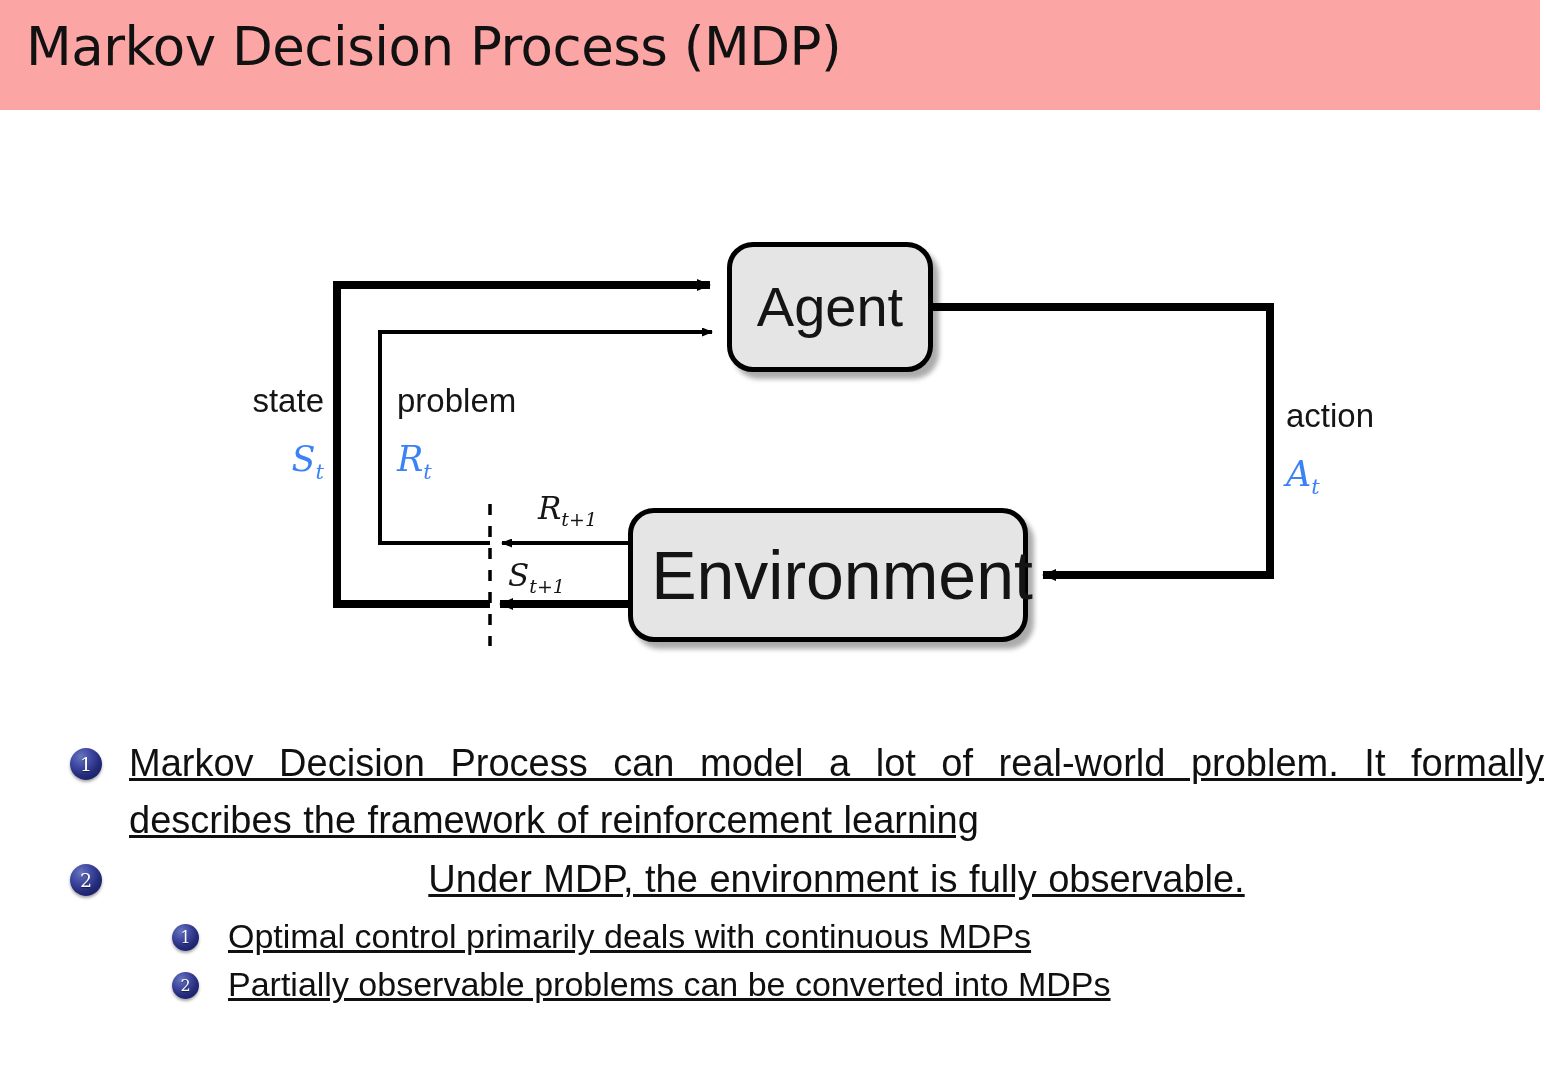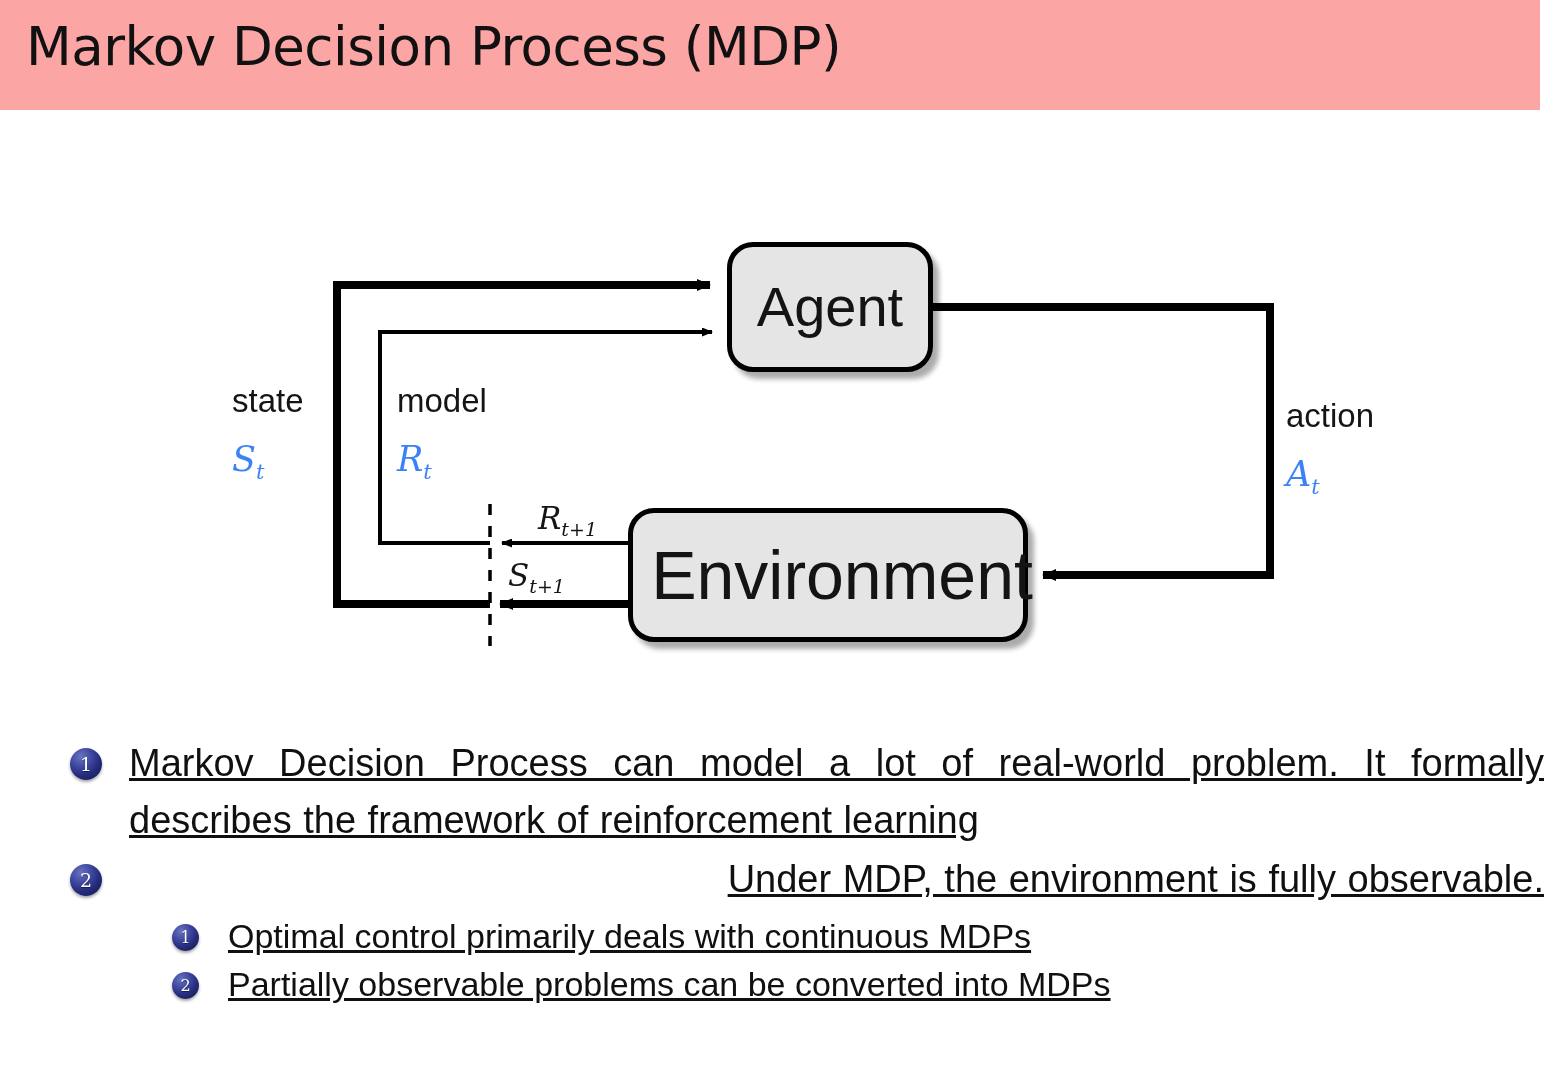--- a/index.html
+++ b/index.html
@@ -102,34 +102,34 @@
     font-size: 35px;
     color: #3b82f6;
     display: block;
     margin-top: 22px;
   }
   .lbl-sym sub {
     font-size: 21px;
     font-style: italic;
   }
 
-  #label-state { left: 232px; top: 253px; text-align: left; width: 92px; }
+  #label-state { left: 232px; top: 253px; text-align: right; width: 92px; }
   #label-reward { left: 397px; top: 253px; }
   #label-action { left: 1286px; top: 268px; }
 
   .edge-label {
     position: absolute;
     font-family: "DejaVu Serif", serif;
     font-style: italic;
     font-size: 31px;
     color: #151515;
     white-space: nowrap;
   }
   .edge-label sub { font-size: 19px; font-style: italic; }
-  #label-rt1 { left: 538px; top: 370px; }
+  #label-rt1 { left: 538px; top: 360px; }
   #label-st1 { left: 508px; top: 427px; text-align: center; }
 
   
   #bullet-list {
     position: absolute;
     left: 0;
     top: 735px;
     width: 1546px;
   }
   .bullet-row {
@@ -174,21 +174,21 @@
   }
   .text-lvl1 {
     margin-left: 27px;
     font-size: 38px;
     line-height: 1.5;
     width: 1415px;
     text-align: justify;
     text-justify: inter-word;
     word-spacing: 1px;
   }
-  .text-lvl1.nojustify { text-align: right; }
+  .text-lvl1.nojustify { text-align: center; }
   .text-lvl2 {
     margin-left: 29px;
     font-size: 34px;
     line-height: 1.42;
     white-space: nowrap;
   }
   .sub-list { margin-top: 4px; }
 </style>
 </head>
 <body>
@@ -229,21 +229,21 @@
   <div id="environment-box" class="node-box">
     <span class="node-label">Environment</span>
   </div>
 
   <div id="label-state" class="diagram-label">
     <span class="lbl-word">state</span>
     <span class="lbl-sym"><span>S</span><sub>t</sub></span>
   </div>
 
   <div id="label-reward" class="diagram-label">
-    <span class="lbl-word">model</span>
+    <span class="lbl-word">problem</span>
     <span class="lbl-sym"><span>R</span><sub>t</sub></span>
   </div>
 
   <div id="label-action" class="diagram-label">
     <span class="lbl-word">action</span>
     <span class="lbl-sym"><span>A</span><sub>t</sub></span>
   </div>
 
   <div id="label-rt1" class="edge-label"><span>R</span><sub>t+1</sub></div>
 

